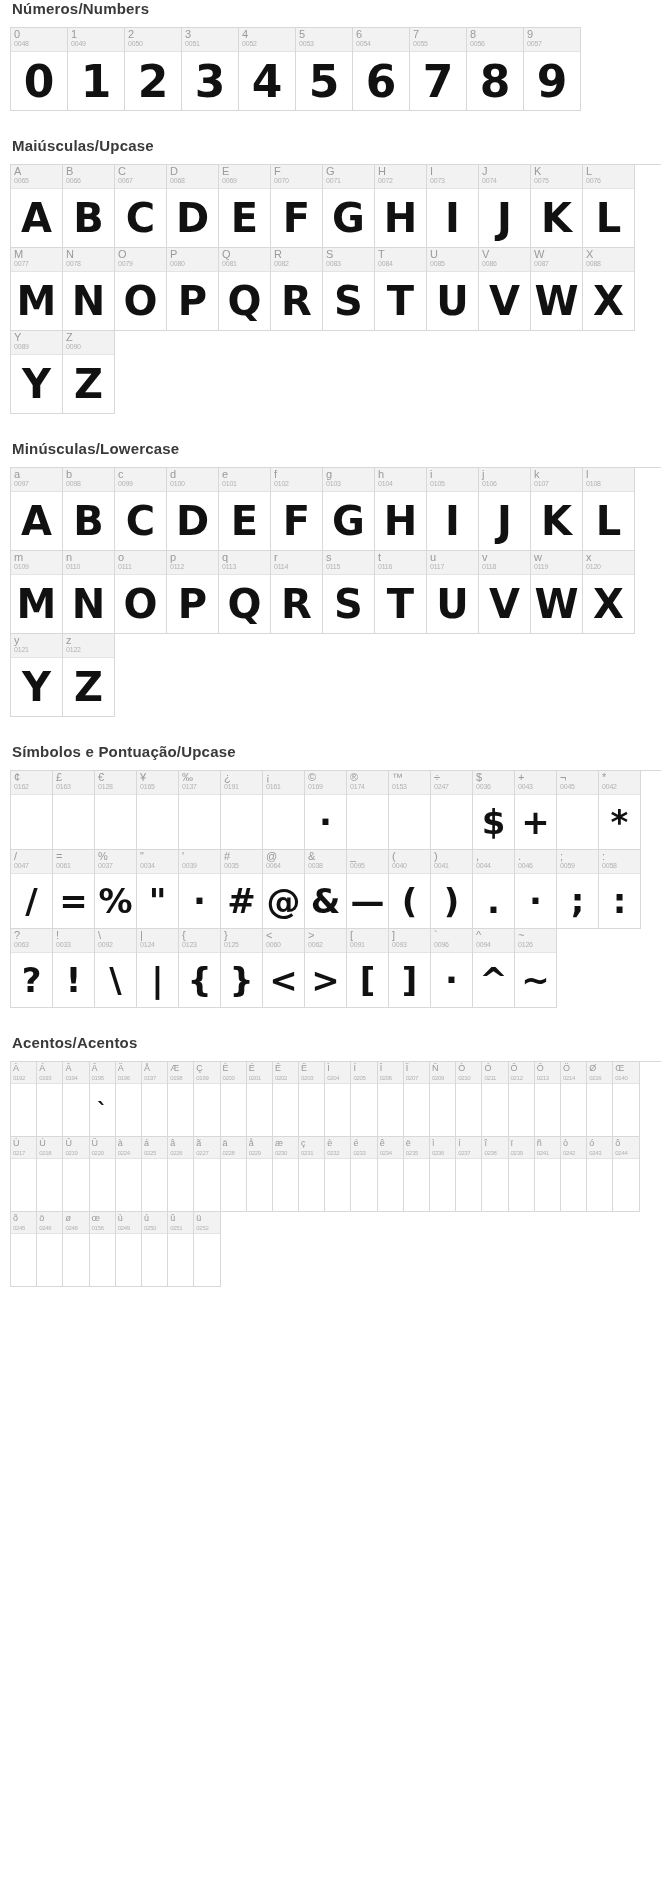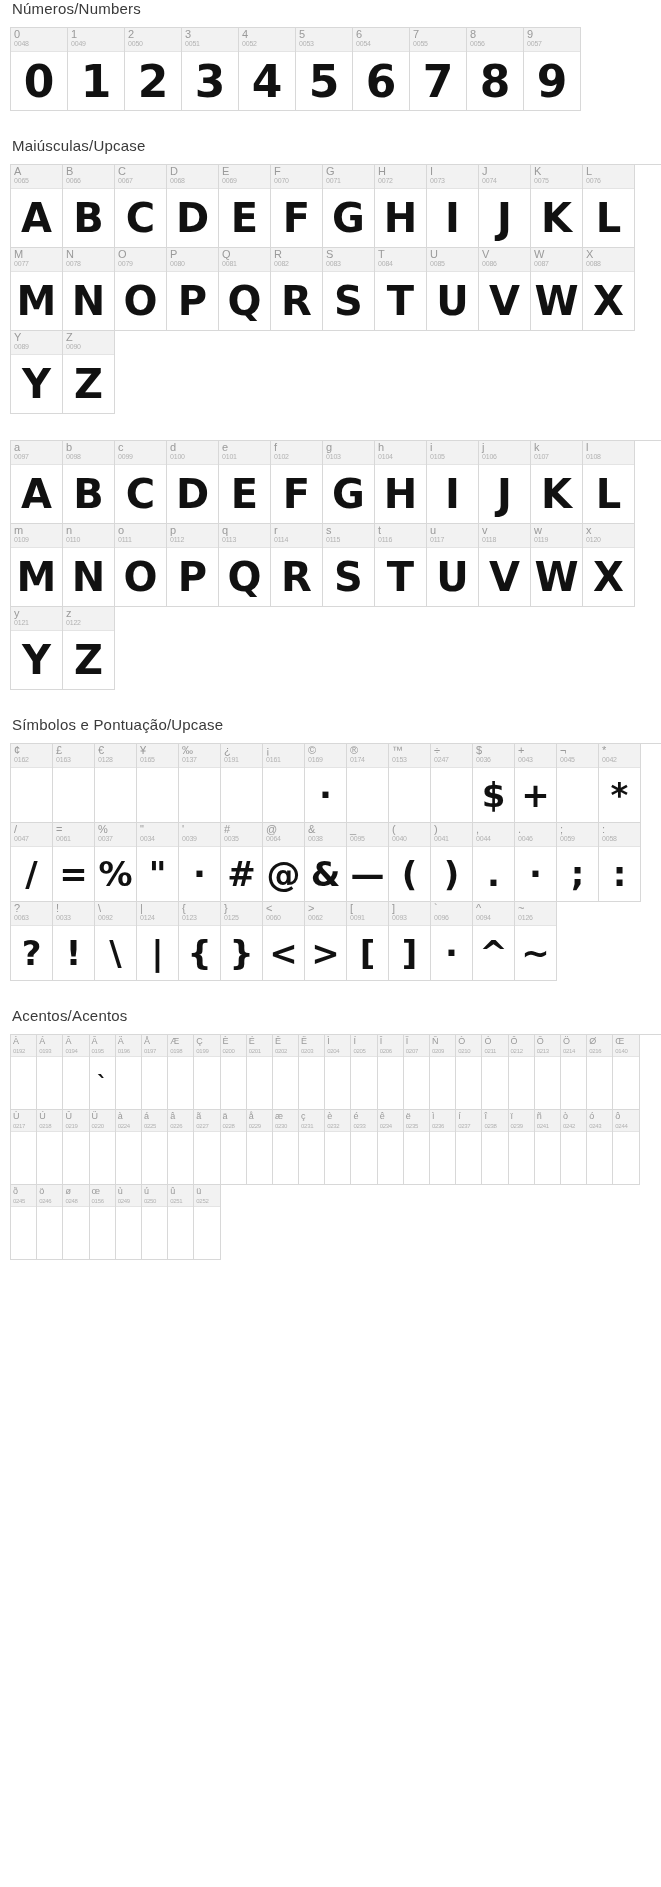--- a/index.html
+++ b/index.html
@@ -17,21 +17,21 @@
     width: 661px;
     padding: 0;
     box-sizing: border-box;
   }
   .section {
     margin: 0 0 26px 0;
   }
   .section-title {
     font-size: 15px;
     color: #3a3a3a;
-    font-weight: 400;
+    font-weight: 700;
     padding: 0 0 10px 12px;
     letter-spacing: 0.2px;
   }
   .grid {
     display: flex;
     flex-wrap: wrap;
     border-left: 1px solid #d8d8d8;
     border-top: 1px solid #d8d8d8;
     width: fit-content;
     margin-left: 10px;
@@ -356,20 +356,21 @@
           <div class="cell">
             <div class="hdr">
               <div class="ch">Z</div>
               <div class="code">0090</div>
             </div>
             <div class="glyph">Z</div>
           </div>
         </div>
       </div>
       <div class="section">
+        <div class="section-title">Minúsculas/Lowercase</div>
         <div class="grid g-low">
           <div class="cell">
             <div class="hdr">
               <div class="ch">a</div>
               <div class="code">0097</div>
             </div>
             <div class="glyph">A</div>
           </div>
           <div class="cell">
             <div class="hdr">

